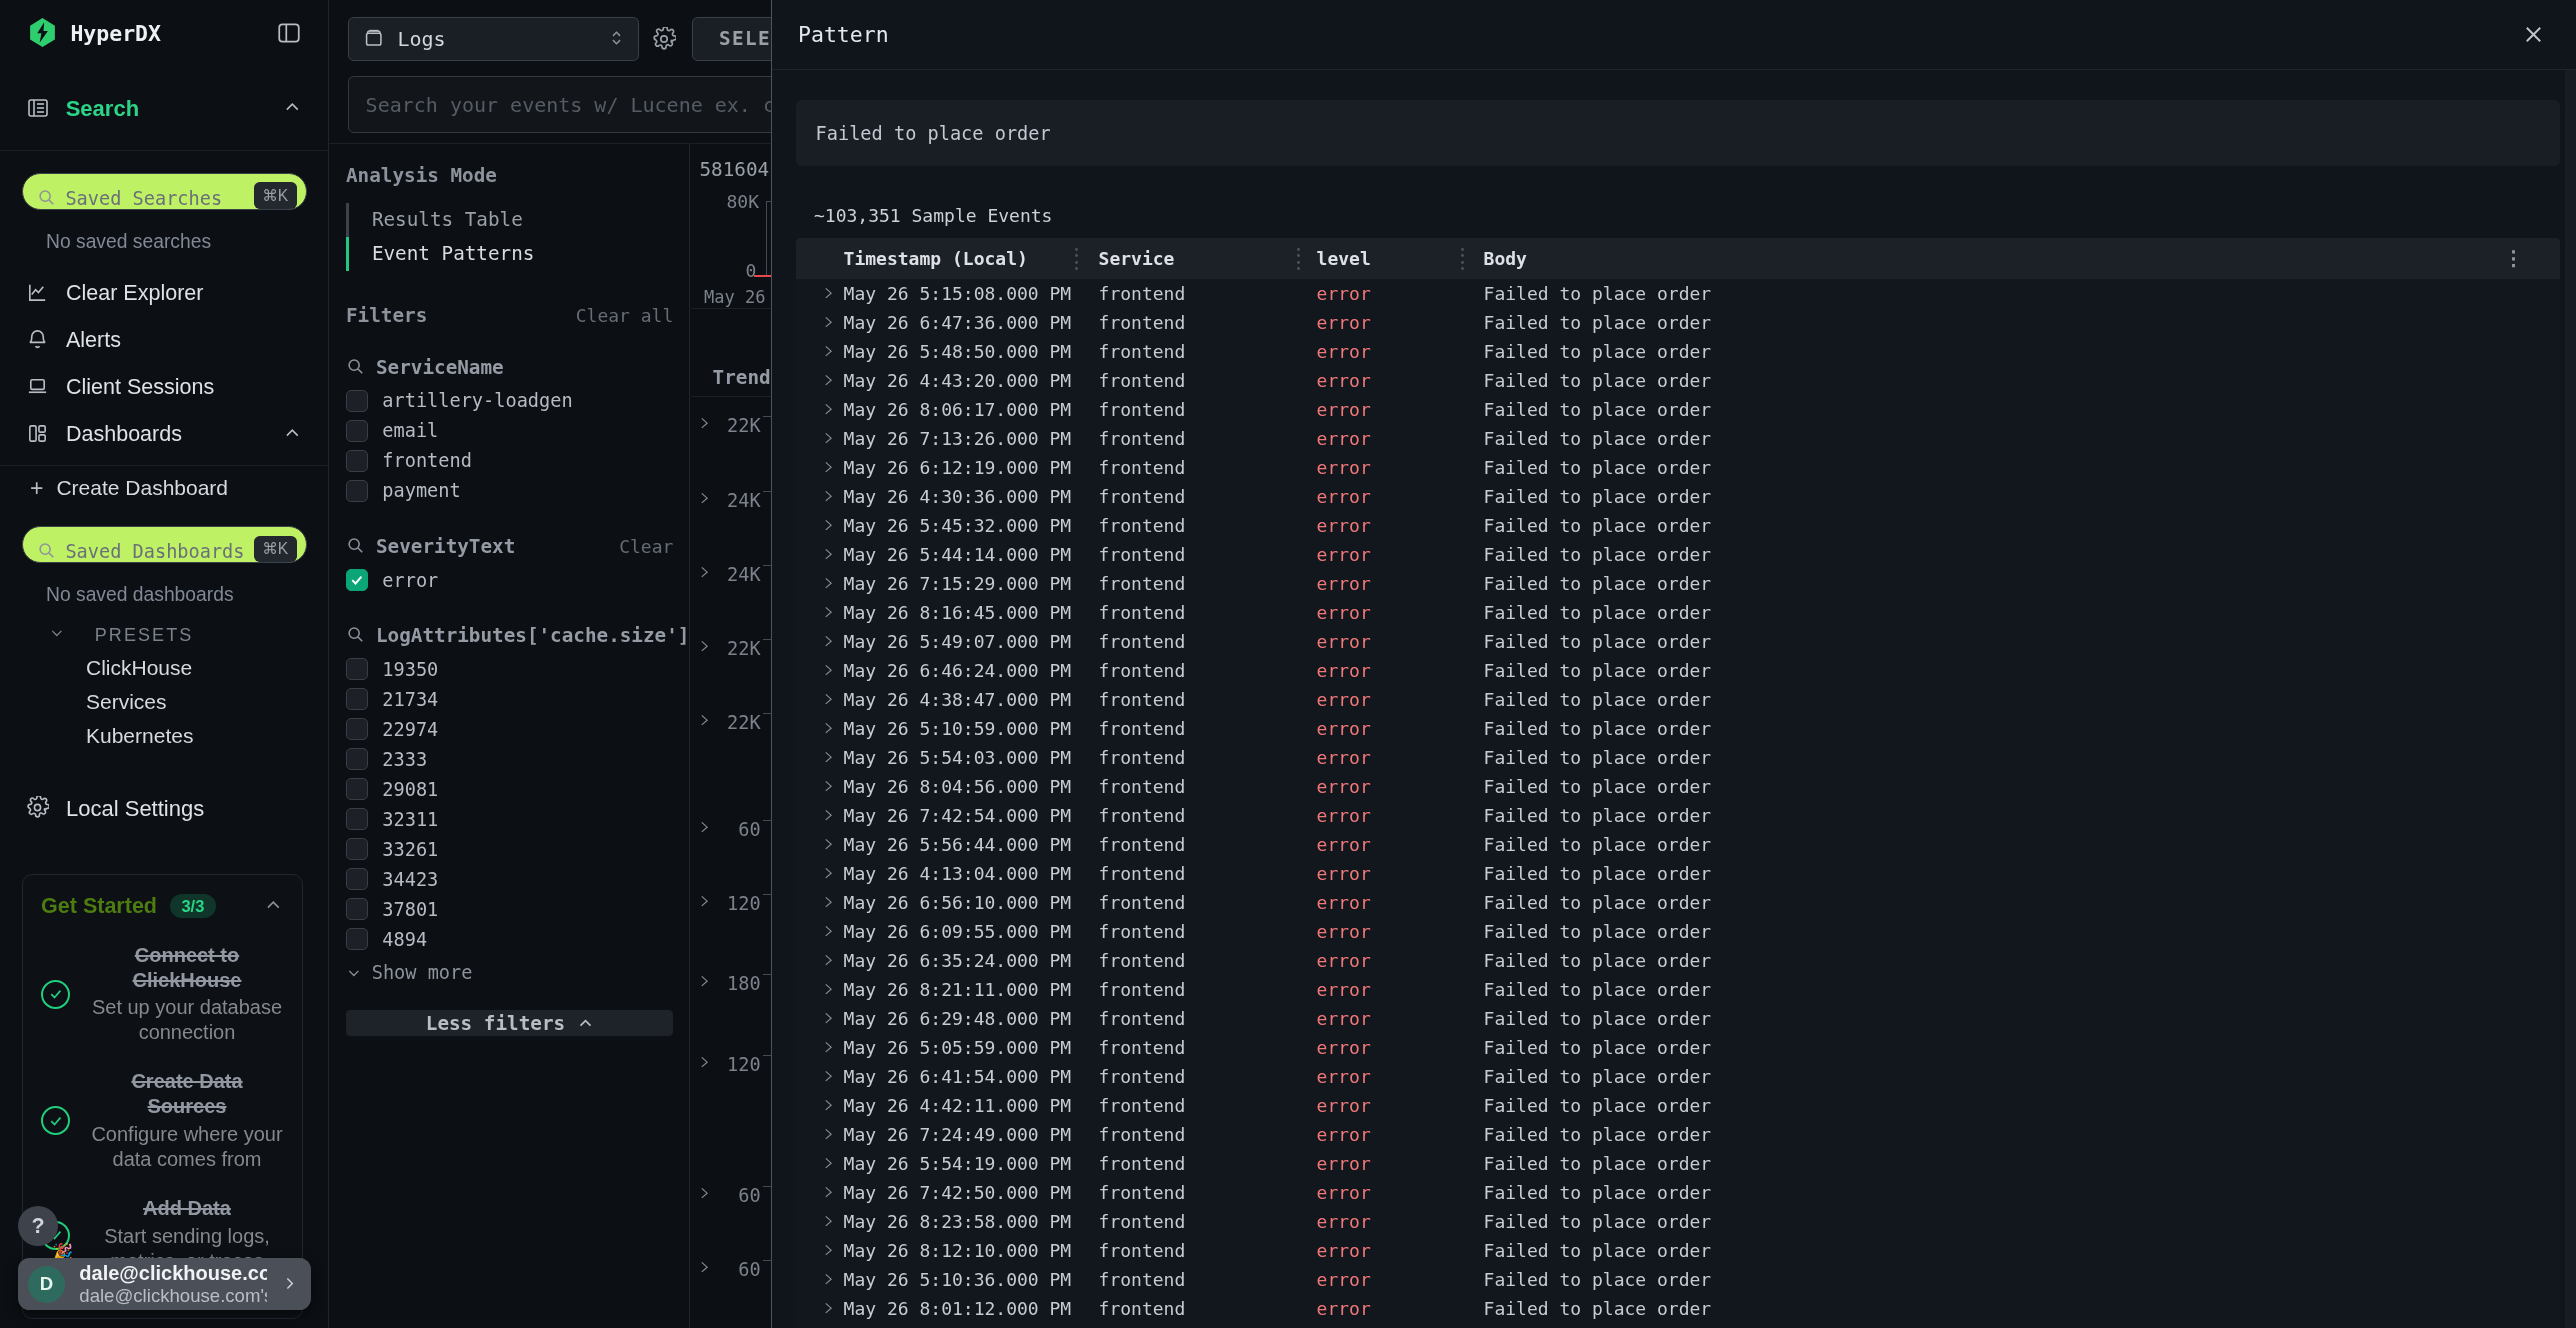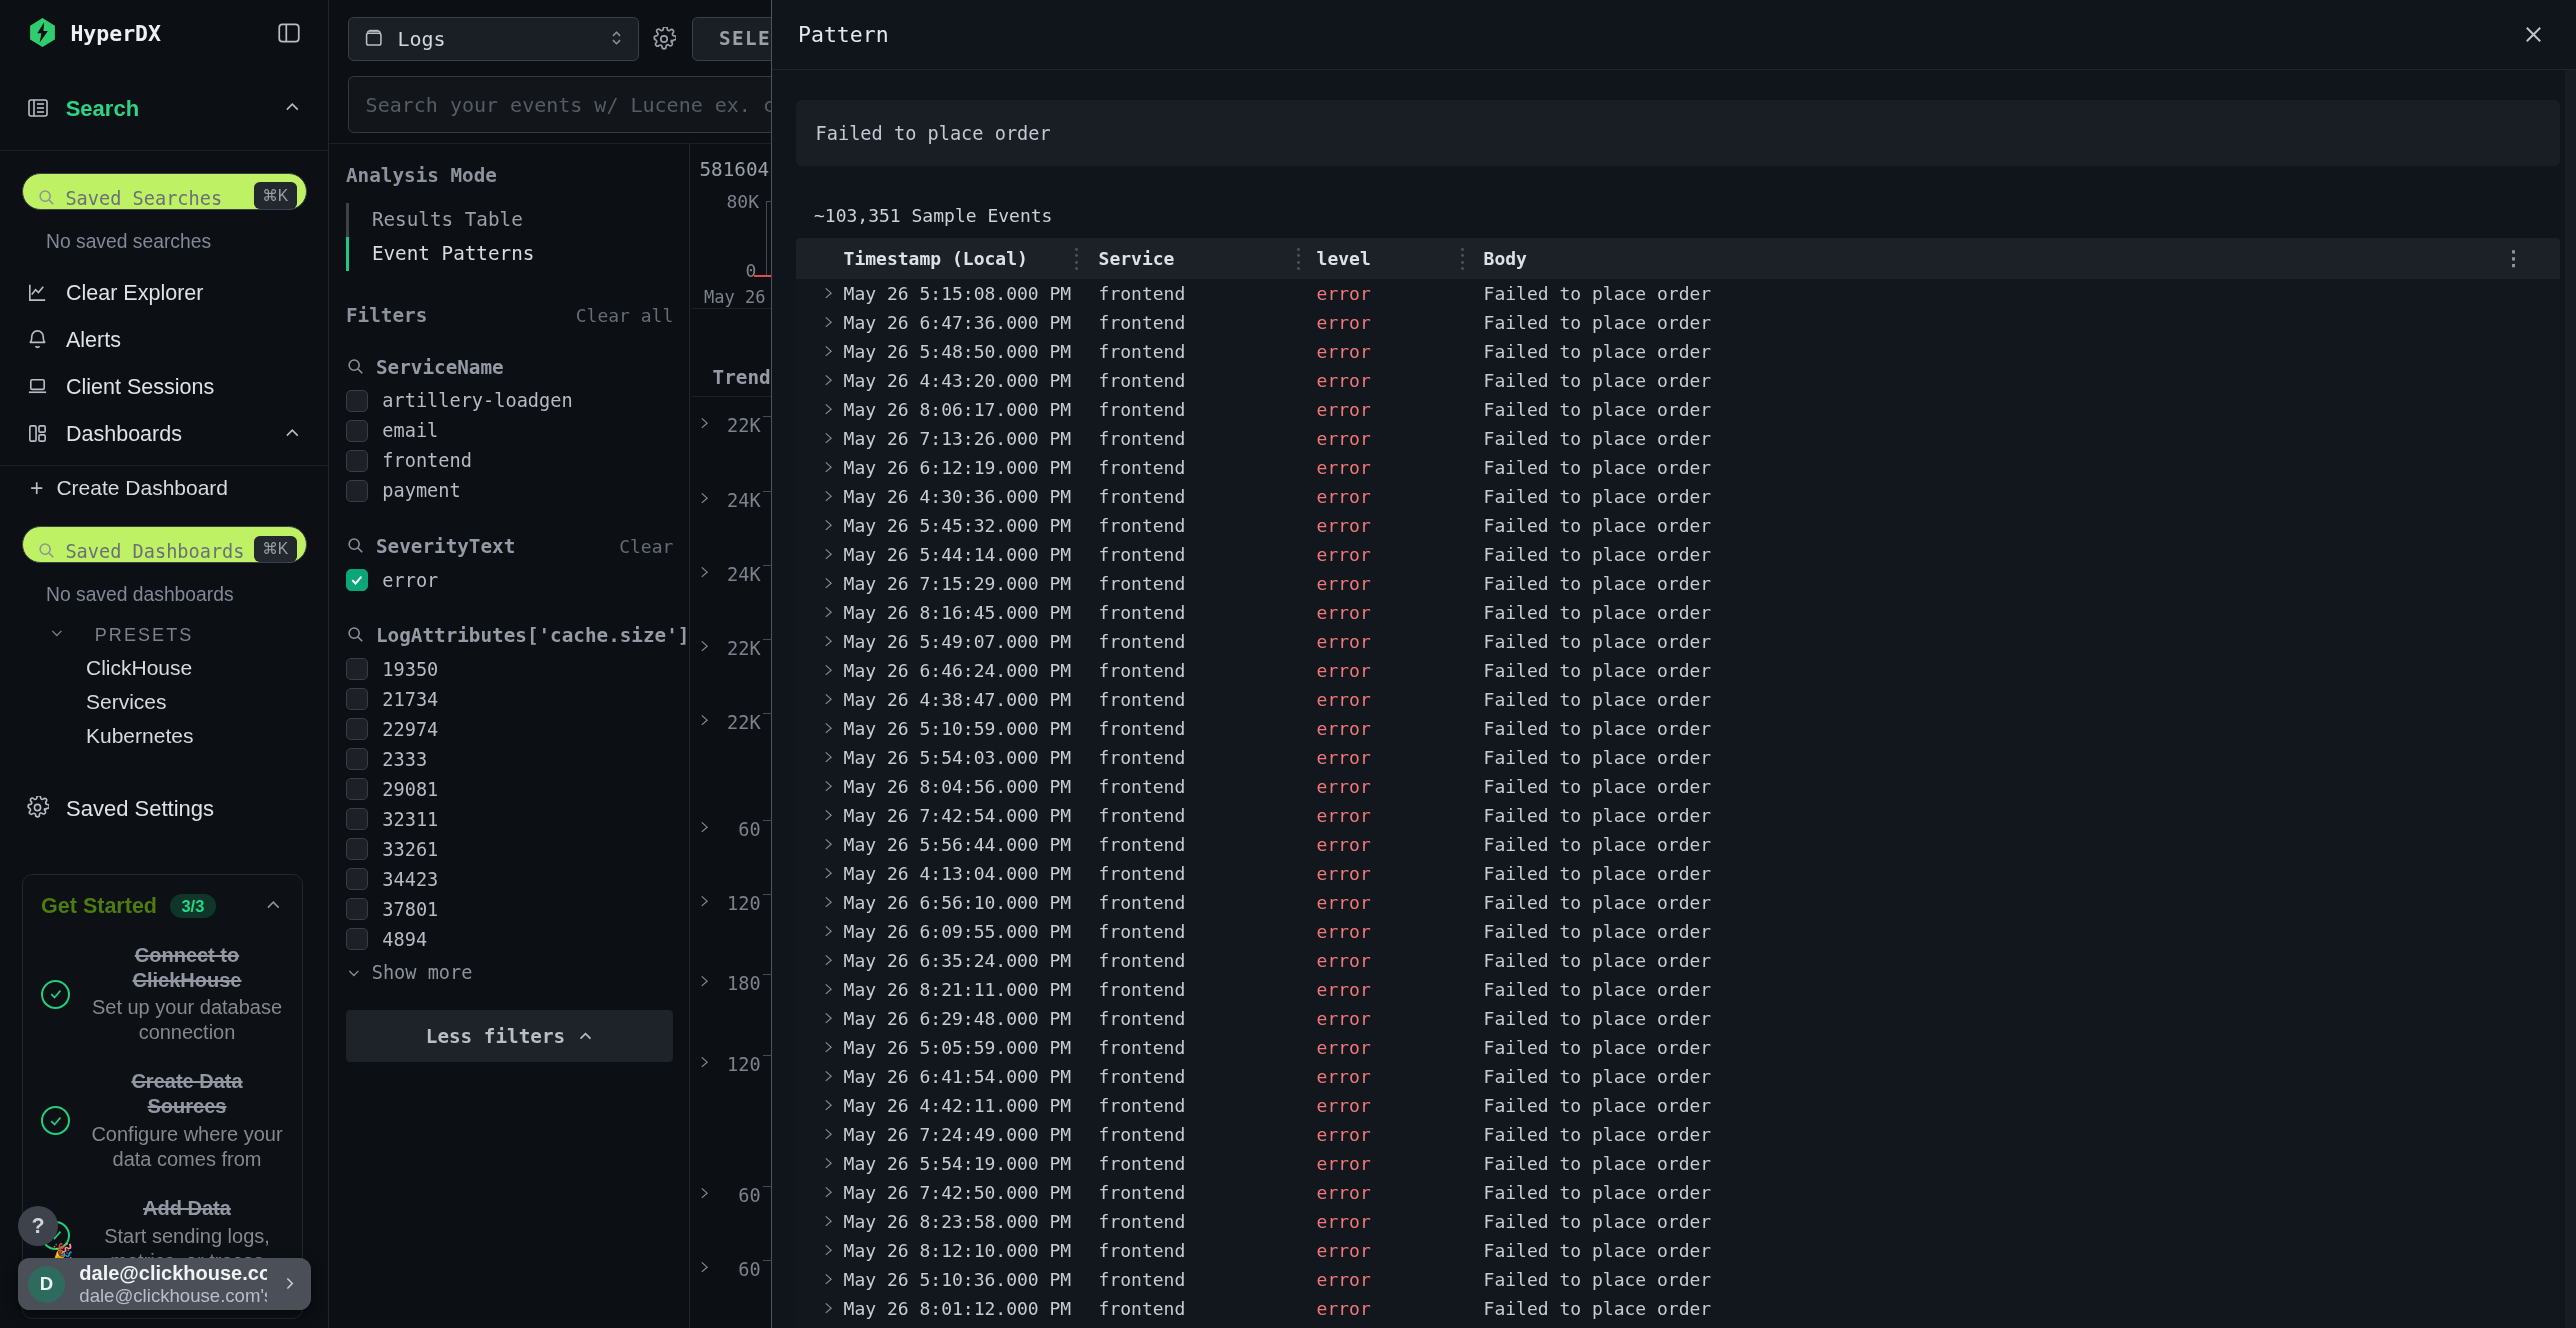--- a/index.html
+++ b/index.html
@@ -78,21 +78,21 @@
   .clear-link { font-family:"DejaVu Sans Mono", monospace; font-size:18px; color:#666c76; cursor:pointer; }
   .fgroup { margin-top:29px; }
   .fgroup-head { display:flex; align-items:center; }
   .fgroup-name { font-family:"DejaVu Sans Mono", monospace; font-weight:bold; font-size:19.3px; color:#959ba5; margin-left:11.4px; flex:1; }
   .fopt { height:30px; display:flex; align-items:center; cursor:pointer; }
   .fopts { margin-top:7.2px; }
   .cbox { width:22px; height:22px; border:1.4px solid #383e46; border-radius:5px; background:#1d2127; display:flex; align-items:center; justify-content:center; }
   .cbox.checked { background:#0ba678; border-color:#0ba678; }
   .fopt .lbl { font-family:"DejaVu Sans Mono", monospace; font-size:18.6px; color:#b6bbc4; margin-left:14.3px; }
   .show-more { height:31.5px; display:flex; align-items:center; gap:10px; color:#8d939d; font-family:"DejaVu Sans Mono", monospace; font-size:18.6px; cursor:pointer; margin-top:2.9px; }
-  .less-filters { margin-top:21.5px; height:52px; background:#1e232a; border-radius:4.3px; display:flex; align-items:center; justify-content:center; gap:11.4px; font-family:"DejaVu Sans Mono", monospace; font-weight:bold; font-size:19.3px; color:#b9bec6; cursor:pointer; }
+  .less-filters { margin-top:21.5px; height:26px; background:#1e232a; border-radius:4.3px; display:flex; align-items:center; justify-content:center; gap:11.4px; font-family:"DejaVu Sans Mono", monospace; font-weight:bold; font-size:19.3px; color:#b9bec6; cursor:pointer; }
 
   
   .strip { position:absolute; left:691px; top:143px; bottom:0; width:81px; border-top:0.7px solid #1d2127; overflow:hidden; z-index:1; }
   .strip .total { position:absolute; right:2.9px; top:14.3px; font-family:"DejaVu Sans Mono", monospace; font-size:19.3px; color:#9aa0a8; }
   .strip .yaxis { position:absolute; right:0; top:57px; height:76px; width:5.7px; border-left:1.4px solid #454b54; border-top:1.4px solid #454b54; }
   .strip .ymax { position:absolute; right:13px; top:47px; font-family:"DejaVu Sans Mono", monospace; font-size:18px; color:#7c828c; }
   .strip .ymin { position:absolute; right:15.7px; top:116px; font-family:"DejaVu Sans Mono", monospace; font-size:18px; color:#7c828c; }
   .strip .redline { position:absolute; left:63px; right:0; top:131px; height:2.1px; background:#e5484d; }
   .strip .xlabel { position:absolute; left:13px; top:143px; font-family:"DejaVu Sans Mono", monospace; font-size:17px; color:#7c828c; white-space:nowrap; }
   .strip .div1 { position:absolute; left:0; right:0; top:164px; border-top:0.7px solid #1d2127; }
@@ -242,21 +242,21 @@
       <div class="preset-item">Kubernetes</div>
     </div>
 
   <div class="sb-team">
     <span>
       <svg width="23" height="23" viewBox="0 0 24 24" fill="none" stroke="#b9bec6" stroke-width="1.7">
           <circle cx="12" cy="12" r="3.2"></circle>
           <path d="M19.4 13.5a1.7 1.7 0 0 0 .34 1.87l.06.06a2 2 0 1 1-2.83 2.83l-.06-.06a1.7 1.7 0 0 0-1.87-.34 1.7 1.7 0 0 0-1 1.55V19.8a2 2 0 1 1-4 0v-.09a1.7 1.7 0 0 0-1.1-1.55 1.7 1.7 0 0 0-1.87.34l-.06.06a2 2 0 1 1-2.83-2.83l.06-.06a1.7 1.7 0 0 0 .34-1.87 1.7 1.7 0 0 0-1.55-1H4.2a2 2 0 1 1 0-4h.09a1.7 1.7 0 0 0 1.55-1.1 1.7 1.7 0 0 0-.34-1.87l-.06-.06A2 2 0 1 1 8.27 3.04l.06.06a1.7 1.7 0 0 0 1.87.34h.08a1.7 1.7 0 0 0 1-1.55V1.8a2 2 0 0 1 4 0v.09a1.7 1.7 0 0 0 1 1.55 1.7 1.7 0 0 0 1.87-.34l.06-.06a2 2 0 1 1 2.83 2.83l-.06.06a1.7 1.7 0 0 0-.34 1.87v.08a1.7 1.7 0 0 0 1.55 1h.09a2 2 0 0 1 0 4h-.09a1.7 1.7 0 0 0-1.55 1z"></path>
         </svg>
     </span>
-    <span class="lbl">Saved Settings</span>
+    <span class="lbl">Local Settings</span>
   </div>
 
   <div class="gs-card">
     <div class="gs-head">
       <span class="gs-title">Get Started</span>
       <span class="gs-badge">3/3</span>
       <span class="sp"></span>
       <span>
         <svg width="18.6" height="18.6" viewBox="0 0 24 24" fill="none" stroke="#8d939d" stroke-width="2">
             <polyline points="5,15 12,8 19,15"></polyline>

